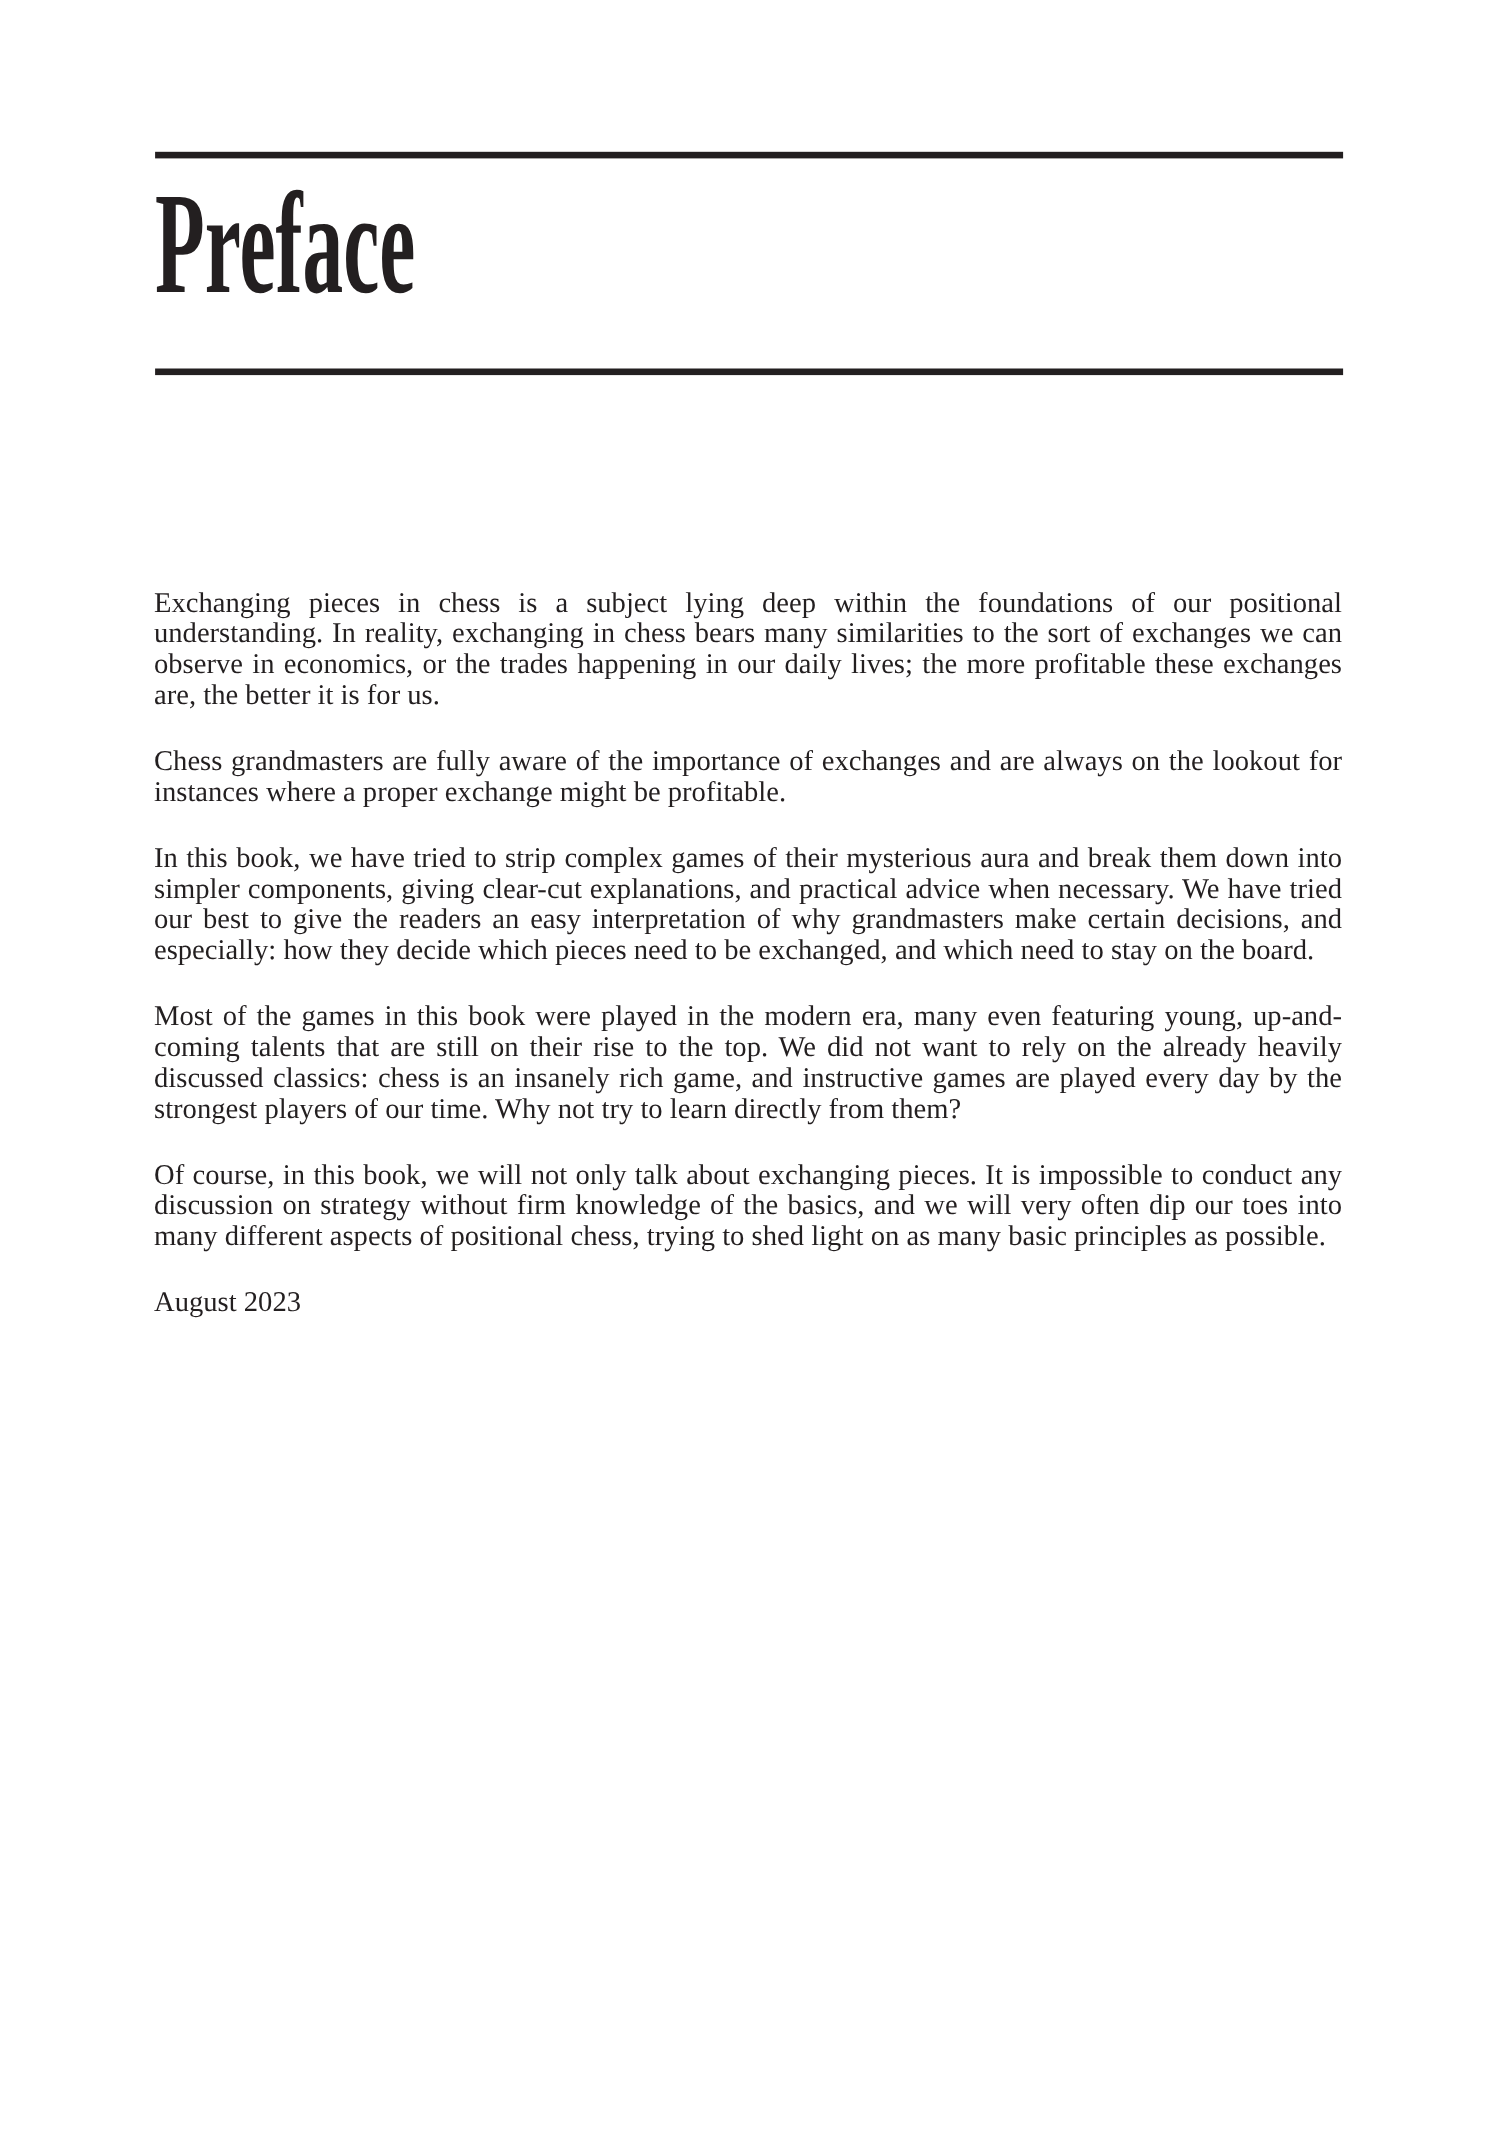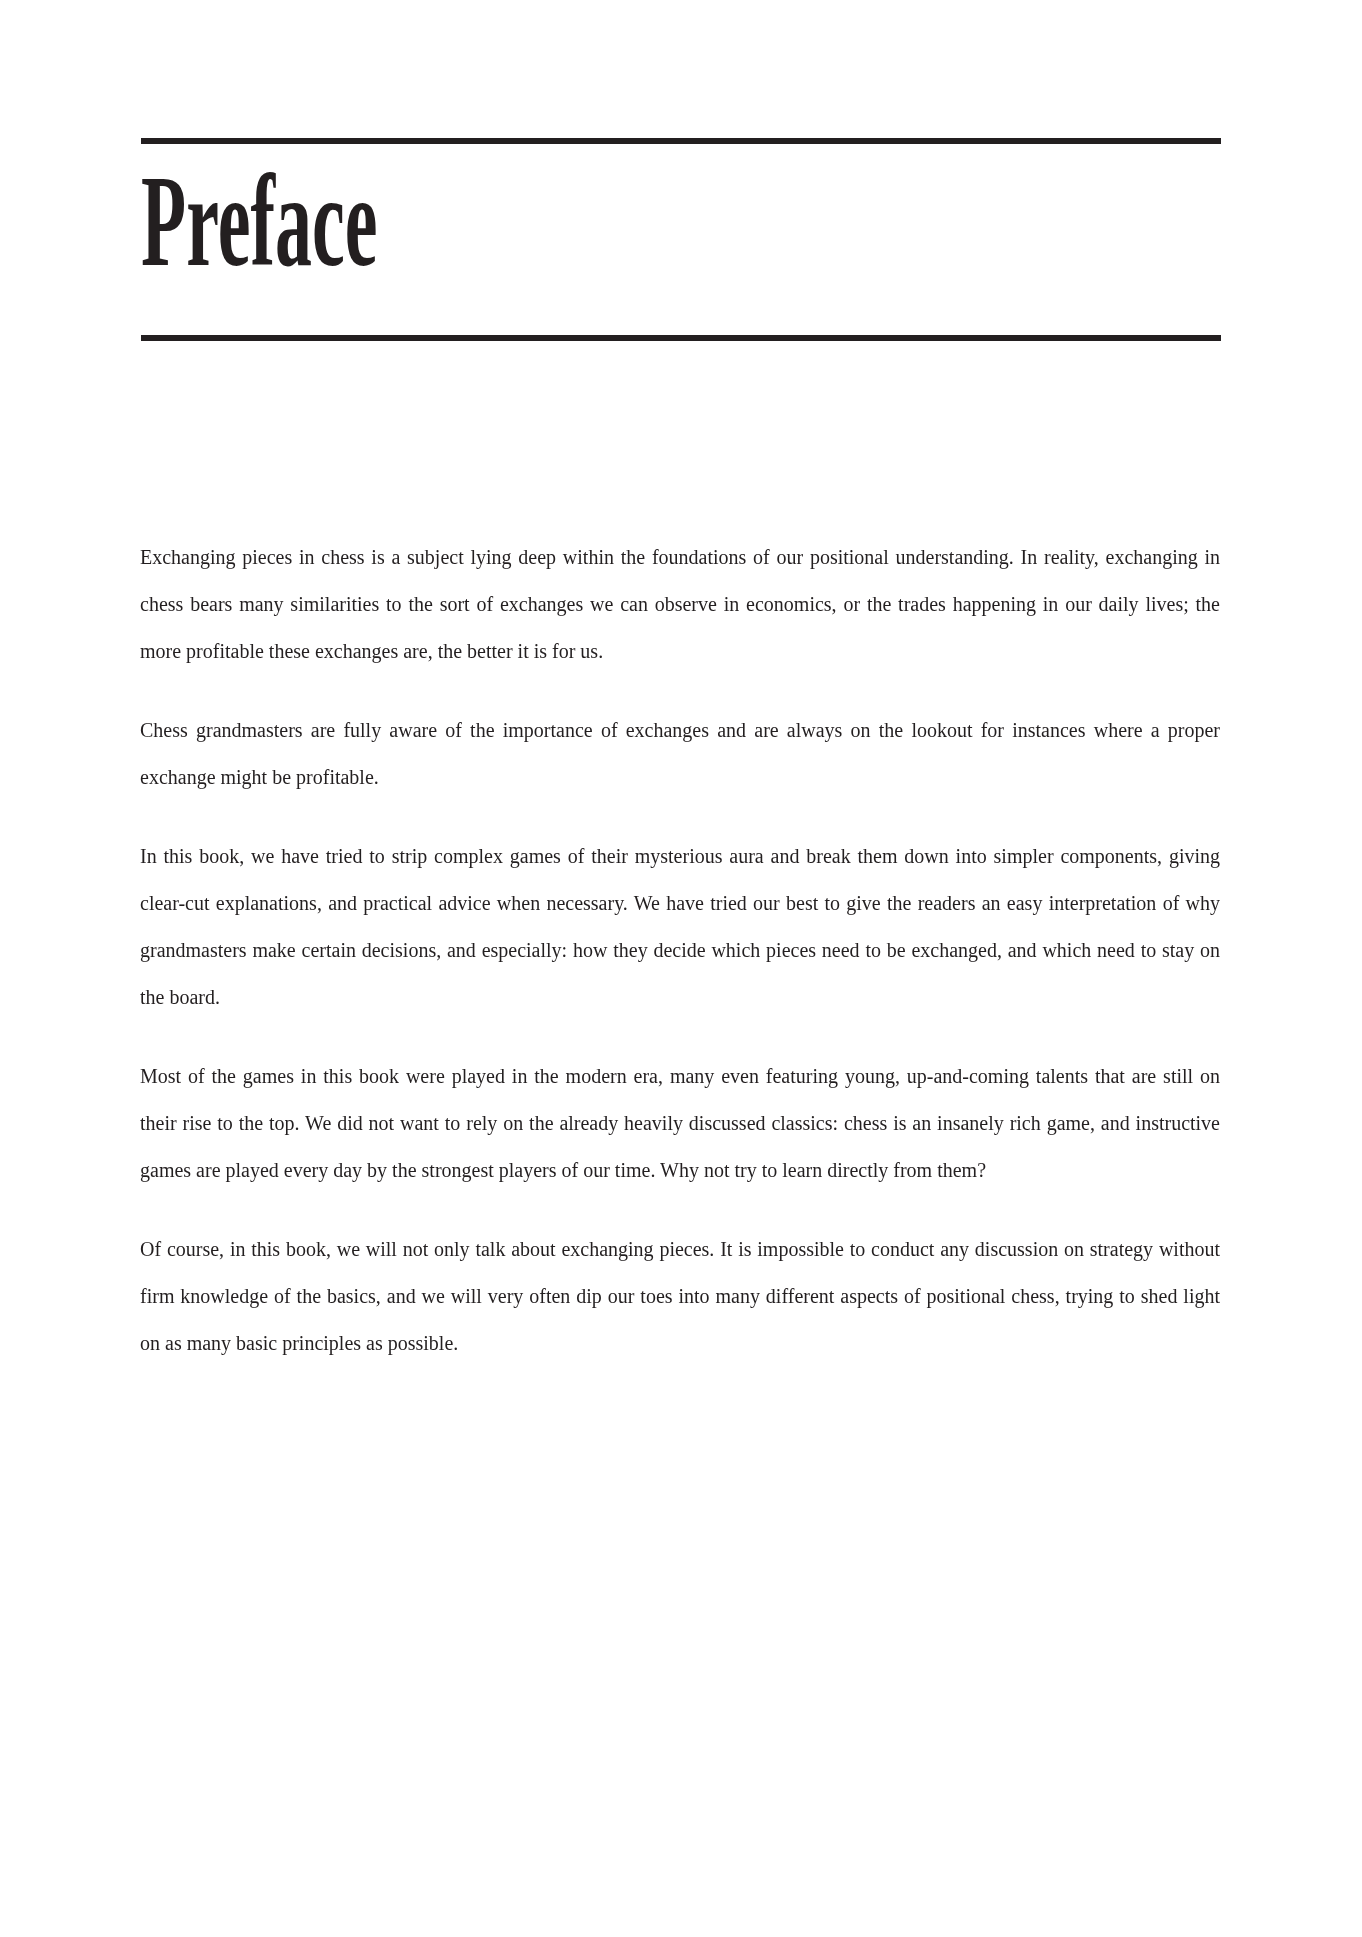--- a/index.html
+++ b/index.html
@@ -41,22 +41,22 @@
     color: var(--ink);
   }
   .body-block {
     position: absolute;
     left: 140px;
     top: 534px;
     width: 1080px;
   }
   .body-block p {
     margin: 0 0 32px 0;
-    font-size: 20px;
-    line-height: 47px;
+    font-size: 26px;
+    line-height: 28px;
     text-align: justify;
     color: var(--ink);
   }
   .body-block p.single { text-align: left; }
   .date-line { margin-bottom: 0 !important; }
 </style>
 </head>
 <body>
 
 <div class="page">
@@ -66,15 +66,16 @@
   <h1 class="title">Preface</h1>
 
   <div class="rule rule-bottom"></div>
 
   <div class="body-block">
     <p>Exchanging pieces in chess is a subject lying deep within the foundations of our positional understanding. In reality, exchanging in chess bears many similarities to the sort of exchanges we can observe in economics, or the trades happening in our daily lives; the more profitable these exchanges are, the better it is for us.</p>
     <p>Chess grandmasters are fully aware of the importance of exchanges and are always on the lookout for instances where a proper exchange might be profitable.</p>
     <p>In this book, we have tried to strip complex games of their mysterious aura and break them down into simpler components, giving clear-cut explanations, and practical advice when necessary. We have tried our best to give the readers an easy interpretation of why grandmasters make certain decisions, and especially: how they decide which pieces need to be exchanged, and which need to stay on the board.</p>
     <p>Most of the games in this book were played in the modern era, many even featuring young, up-and-coming talents that are still on their rise to the top. We did not want to rely on the already heavily discussed classics: chess is an insanely rich game, and instructive games are played every day by the strongest players of our time. Why not try to learn directly from them?</p>
     <p>Of course, in this book, we will not only talk about exchanging pieces. It is impossible to conduct any discussion on strategy without firm knowledge of the basics, and we will very often dip our toes into many different aspects of positional chess, trying to shed light on as many basic principles as possible.</p>
+    <p class="single date-line">August 2023</p>
   </div>
 
 </div>
 
 </body></html>

